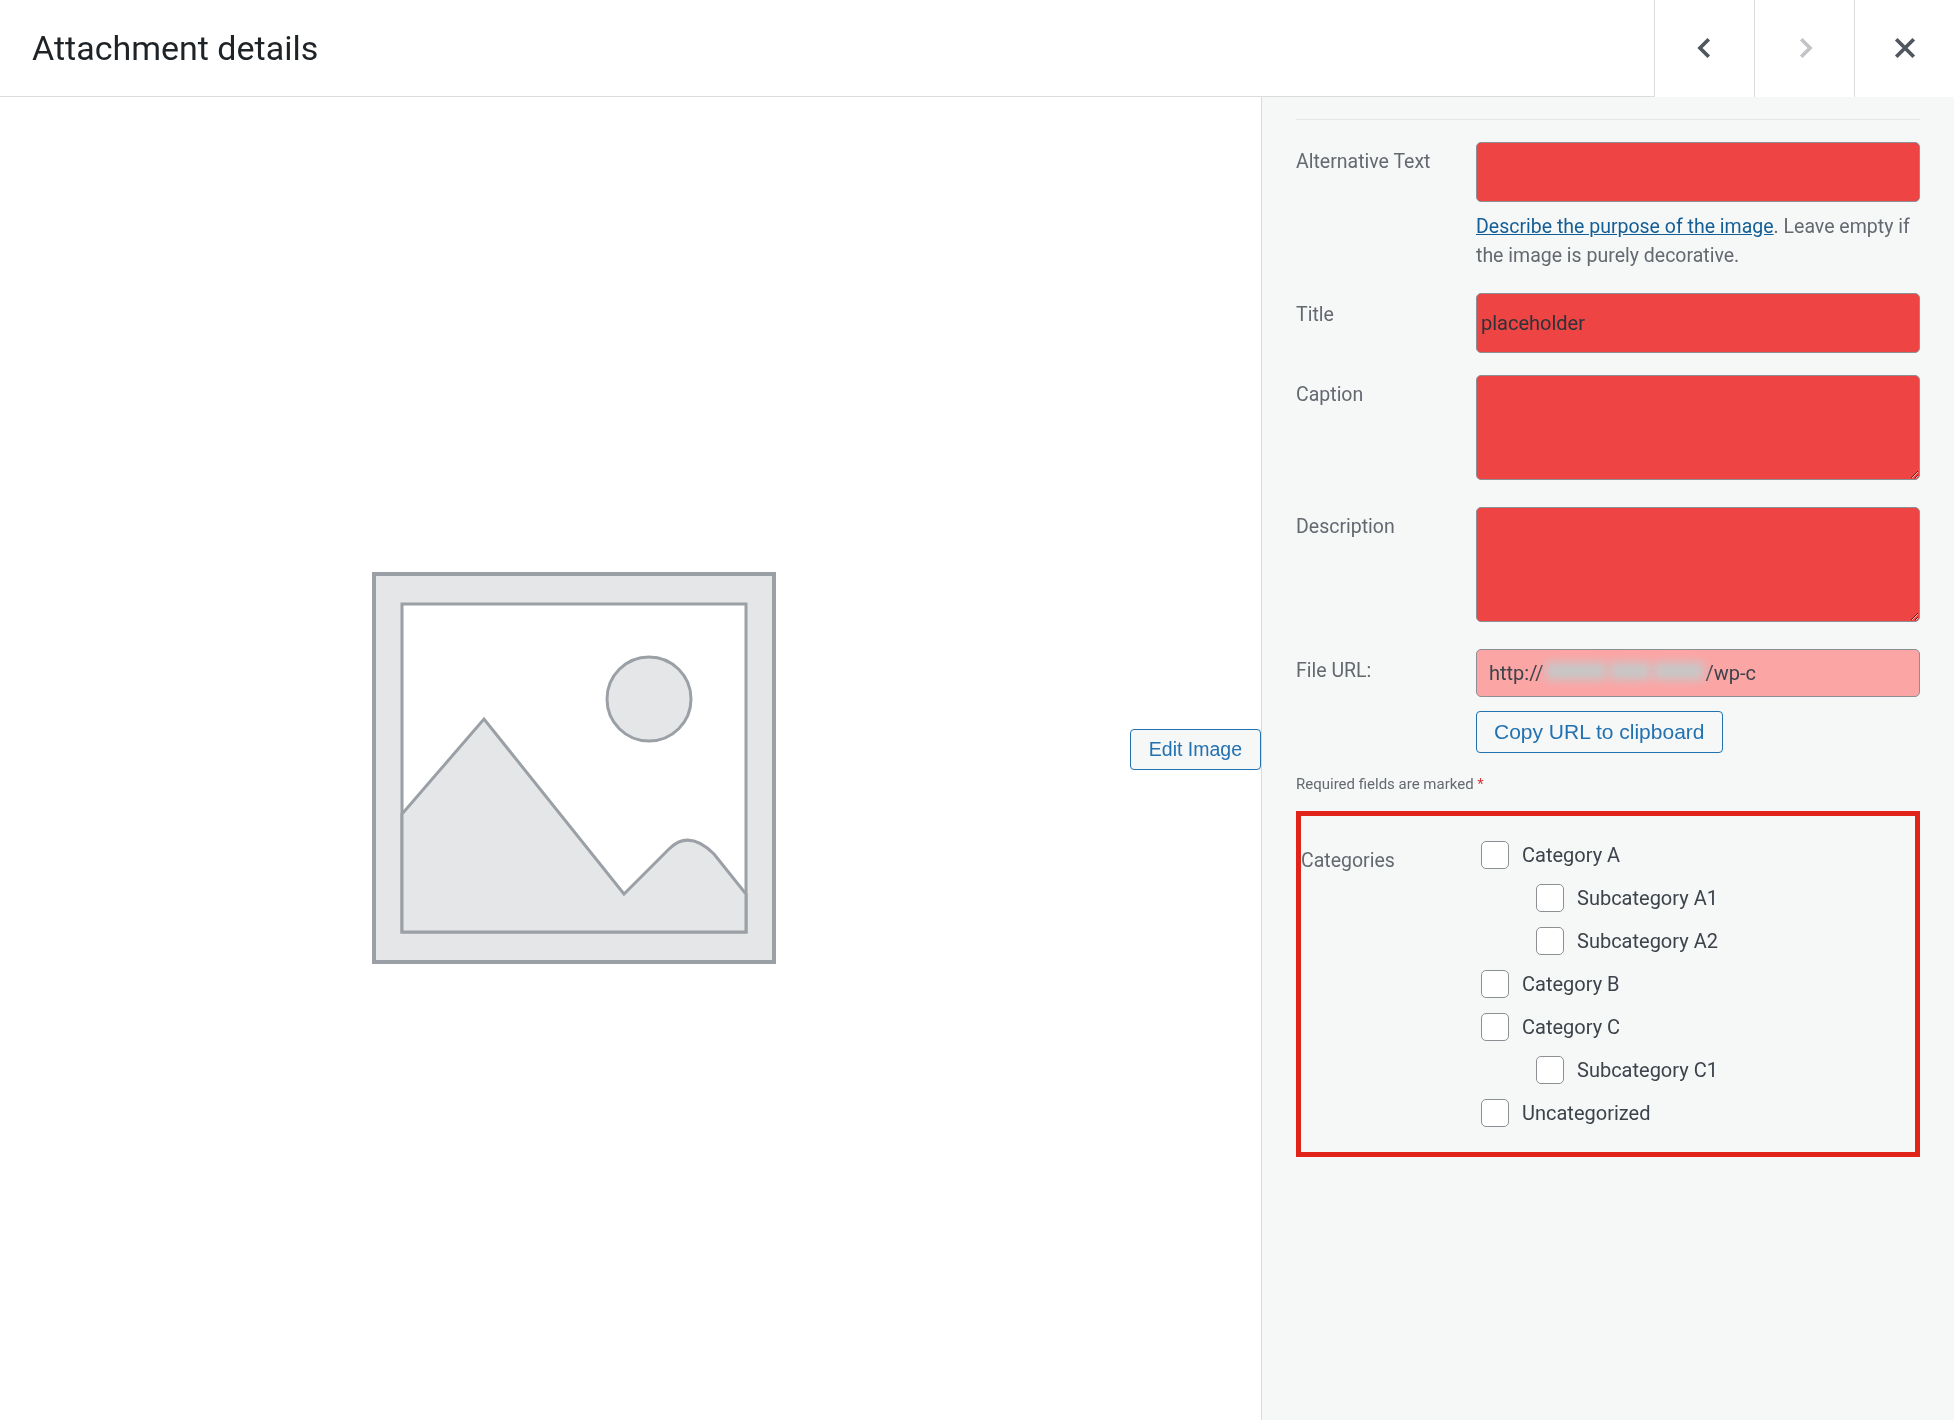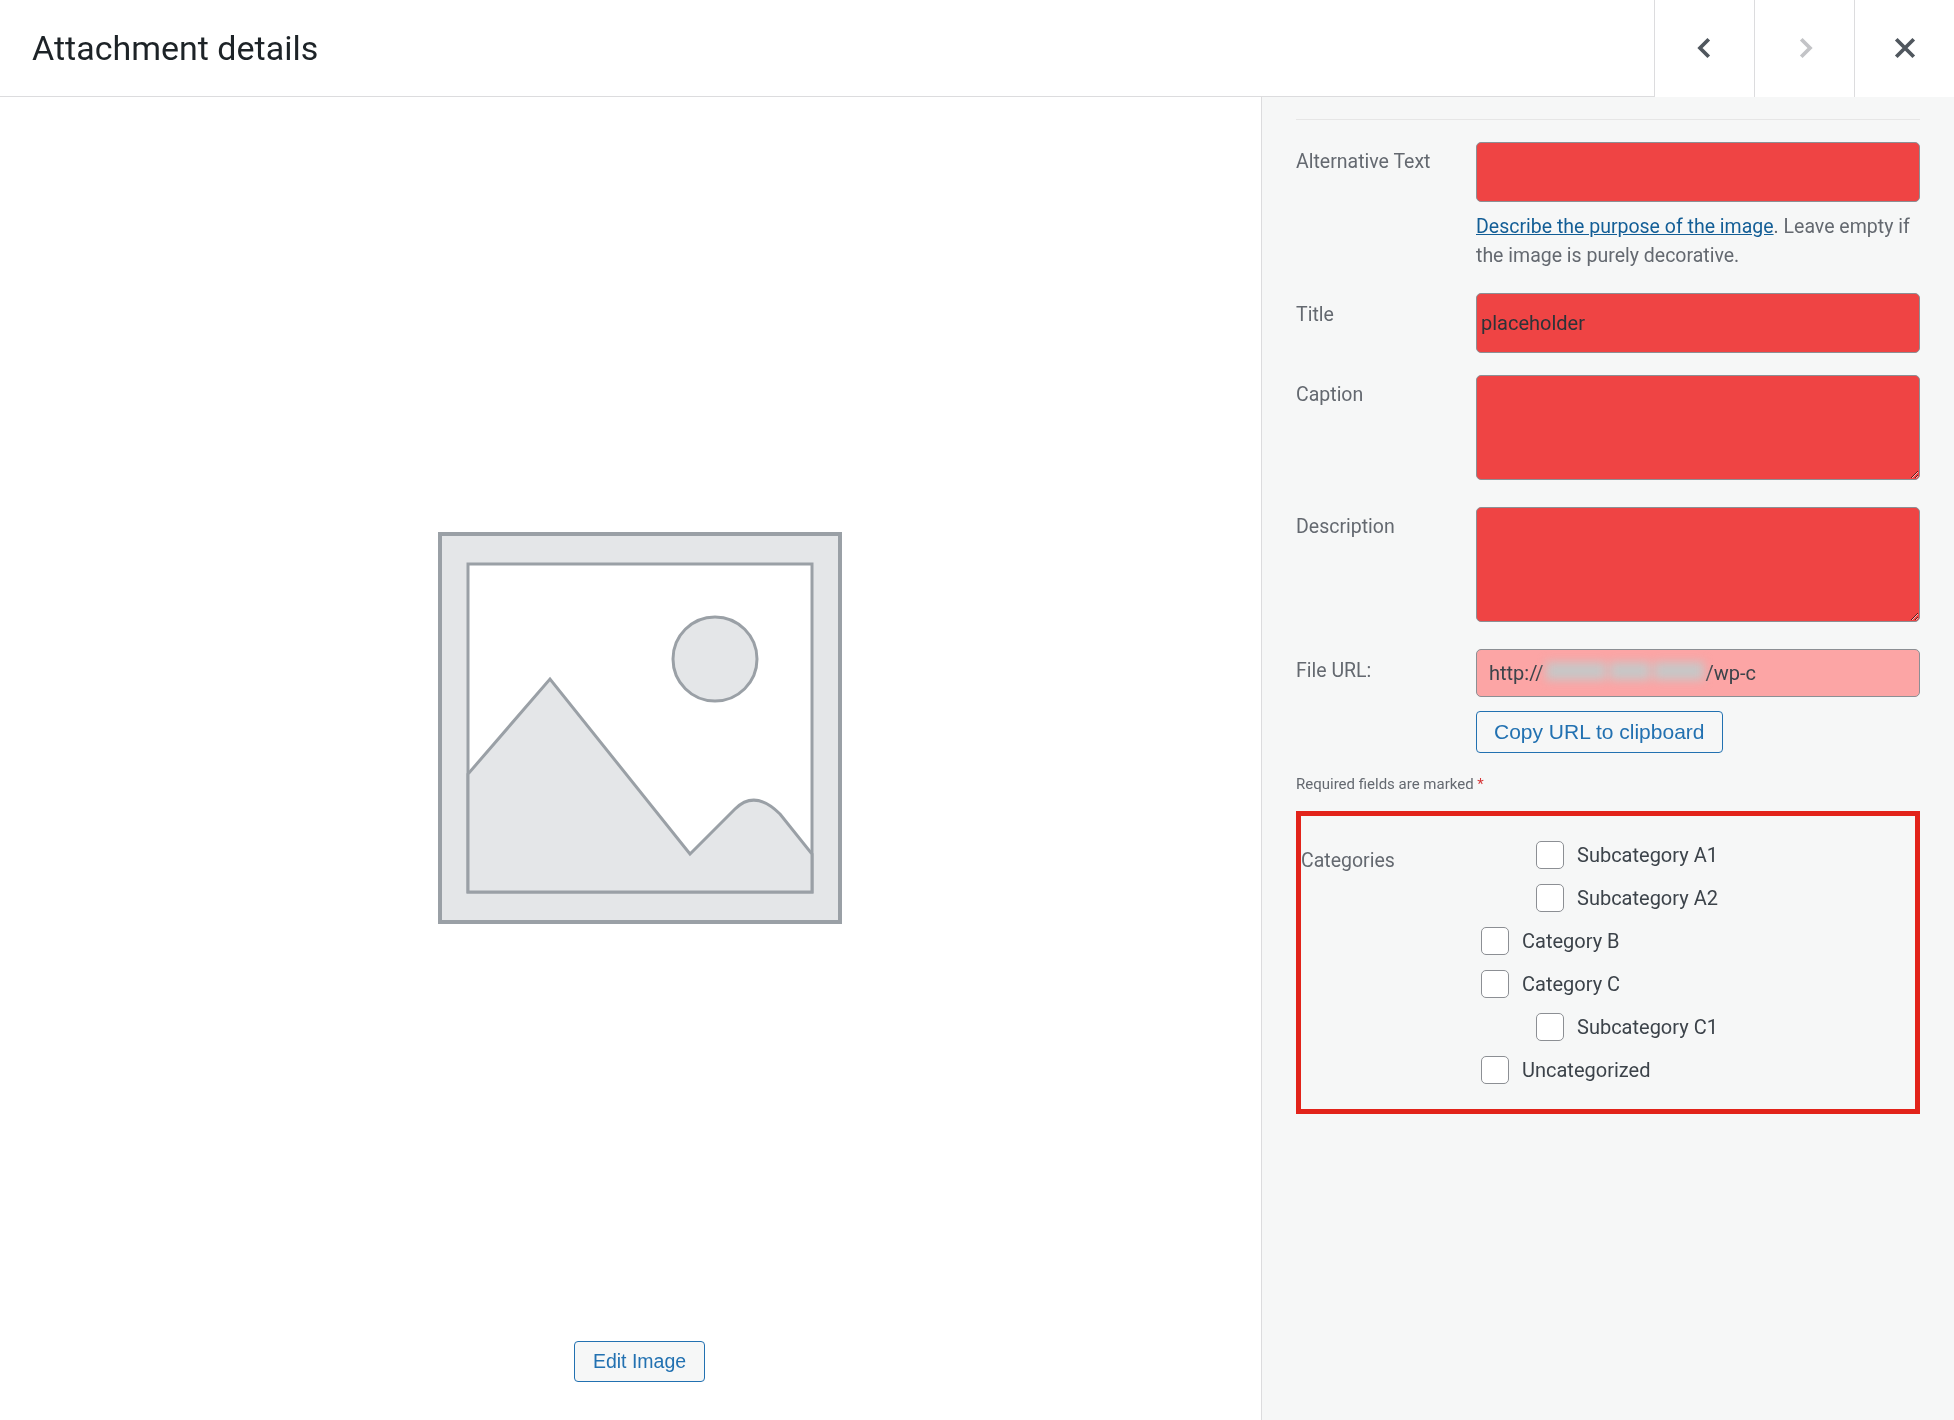--- a/index.html
+++ b/index.html
@@ -40,21 +40,21 @@
 .topbar-btn.disabled svg path { stroke: #c3c4c7; }
 .topbar-btn.enabled svg path { stroke: #50575e; }
 .topbar-btn.close svg path { stroke: #50575e; }
 .main {
   display: flex;
   height: calc(100% - 97px);
 }
 .preview {
   width: 1262px;
   display: flex;
-  flex-direction: column;
+  flex-direction: row;
   align-items: center;
   border-right: 1px solid #dcdcde;
   padding-top: 20px;
   padding-left: 18px;
 }
 .preview-canvas {
   flex: 1;
   display: flex;
   align-items: center;
   justify-content: center;
@@ -256,20 +256,24 @@
 
       <p class="required-note">
         <span>Required fields are marked </span><span class="star">*</span>
       </p>
 
       <div class="categories-box">
         <div class="row">
           <div class="row-label">Categories</div>
           <div class="row-field">
             <div class="cat-list" id="cat-list">
+                <label class="cat-item">
+                  <span class="checkbox"></span>
+                  <span>Category A</span>
+                </label>
                 <label class="cat-item indent">
                   <span class="checkbox"></span>
                   <span>Subcategory A1</span>
                 </label>
                 <label class="cat-item indent">
                   <span class="checkbox"></span>
                   <span>Subcategory A2</span>
                 </label>
                 <label class="cat-item">
                   <span class="checkbox"></span>

